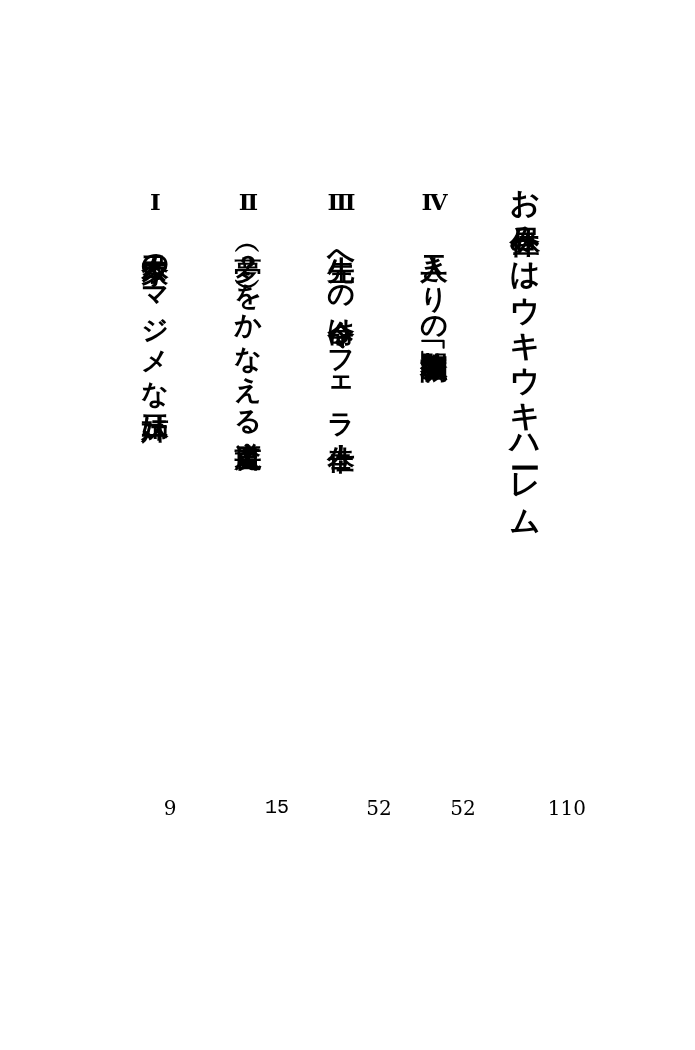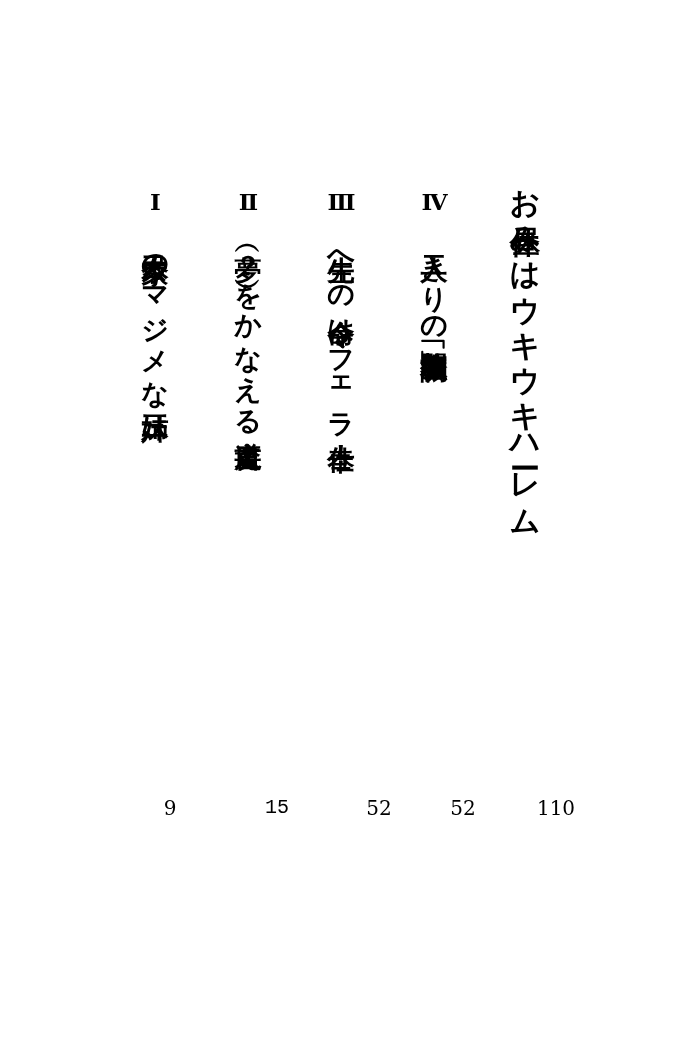--- a/index.html
+++ b/index.html
@@ -79,21 +79,21 @@
     font-size: 20px;
     font-weight: 400;
     text-align: center;
     width: 60px;
   }
 
   .pn-0 { right: 495px; }
   .pn-1 { right: 388px; font-family: Liberation Mono, monospace; }
   .pn-2 { right: 286px; }
   .pn-3 { right: 202px; }
-  .pn-4 { right: 109px; }
+  .pn-4 { right: 109px; text-align: right; }
 </style>
 </head>
 <body>
 
 <div class="page">
 
   <div class="toc">
 
     <div class="col col-title">お昼休みはウキウキハーレム</div>
 

